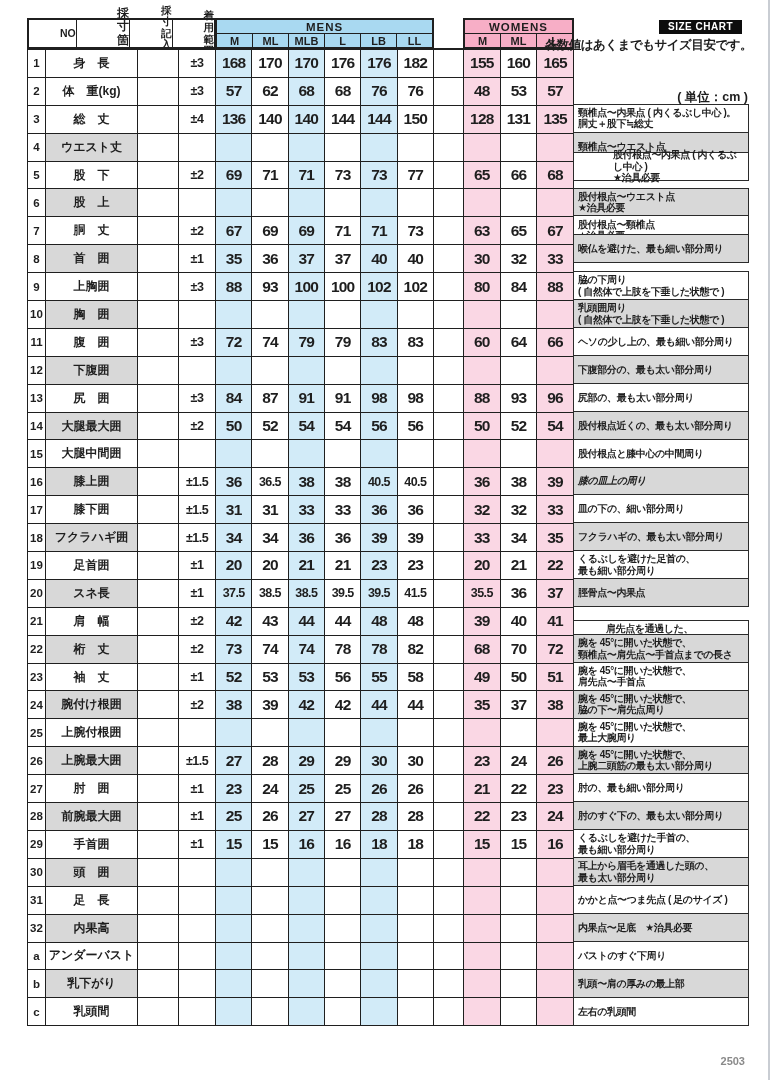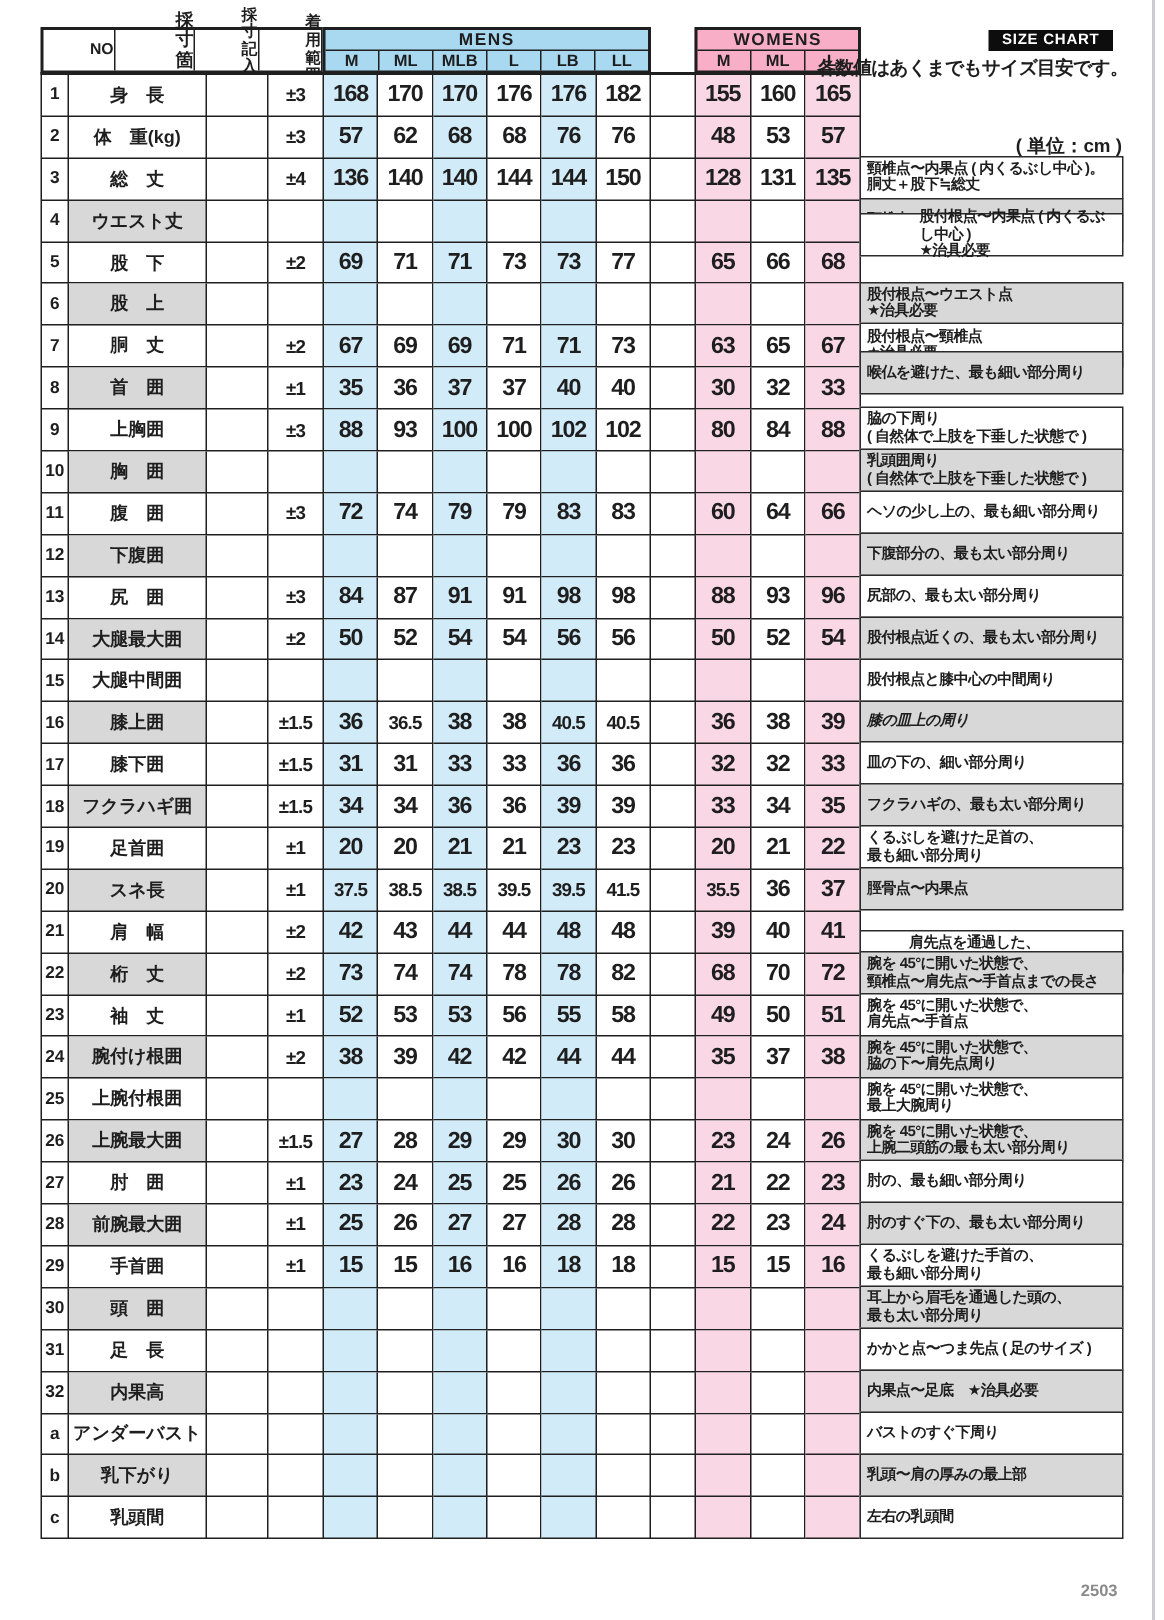--- a/index.html
+++ b/index.html
@@ -585,21 +585,21 @@
         <div class="cell c-gap"></div>
         <div class="cell c-val pink"></div>
         <div class="cell c-val"></div>
         <div class="cell c-val pink"></div>
       </div>
 
     <div class="notes-col">
         <div class="note" style="top: 55.8px;">頸椎点〜内果点 ( 内くるぶし中心 )。
 胴丈＋股下≒総丈</div>
         <div class="note shade" style="top: 83.7px;">頸椎点〜ウエスト点</div>
-        <div class="note" style="top: 94px; padding-left: 39px;">股付根点〜内果点 ( 内くるぶし中心 )
+        <div class="note" style="top: 104px; padding-left: 39px;">股付根点〜内果点 ( 内くるぶし中心 )
 ★治具必要</div>
         <div class="note shade" style="top: 139.5px;">股付根点〜ウエスト点
 ★治具必要</div>
         <div class="note" style="top: 167.4px;">股付根点〜頸椎点
 ★治具必要</div>
         <div class="note shade" style="top: 186px;">喉仏を避けた、最も細い部分周り</div>
         <div class="note" style="top: 223.2px;">脇の下周り
 ( 自然体で上肢を下垂した状態で )</div>
         <div class="note shade" style="top: 251.1px;">乳頭囲周り
 ( 自然体で上肢を下垂した状態で )</div>

